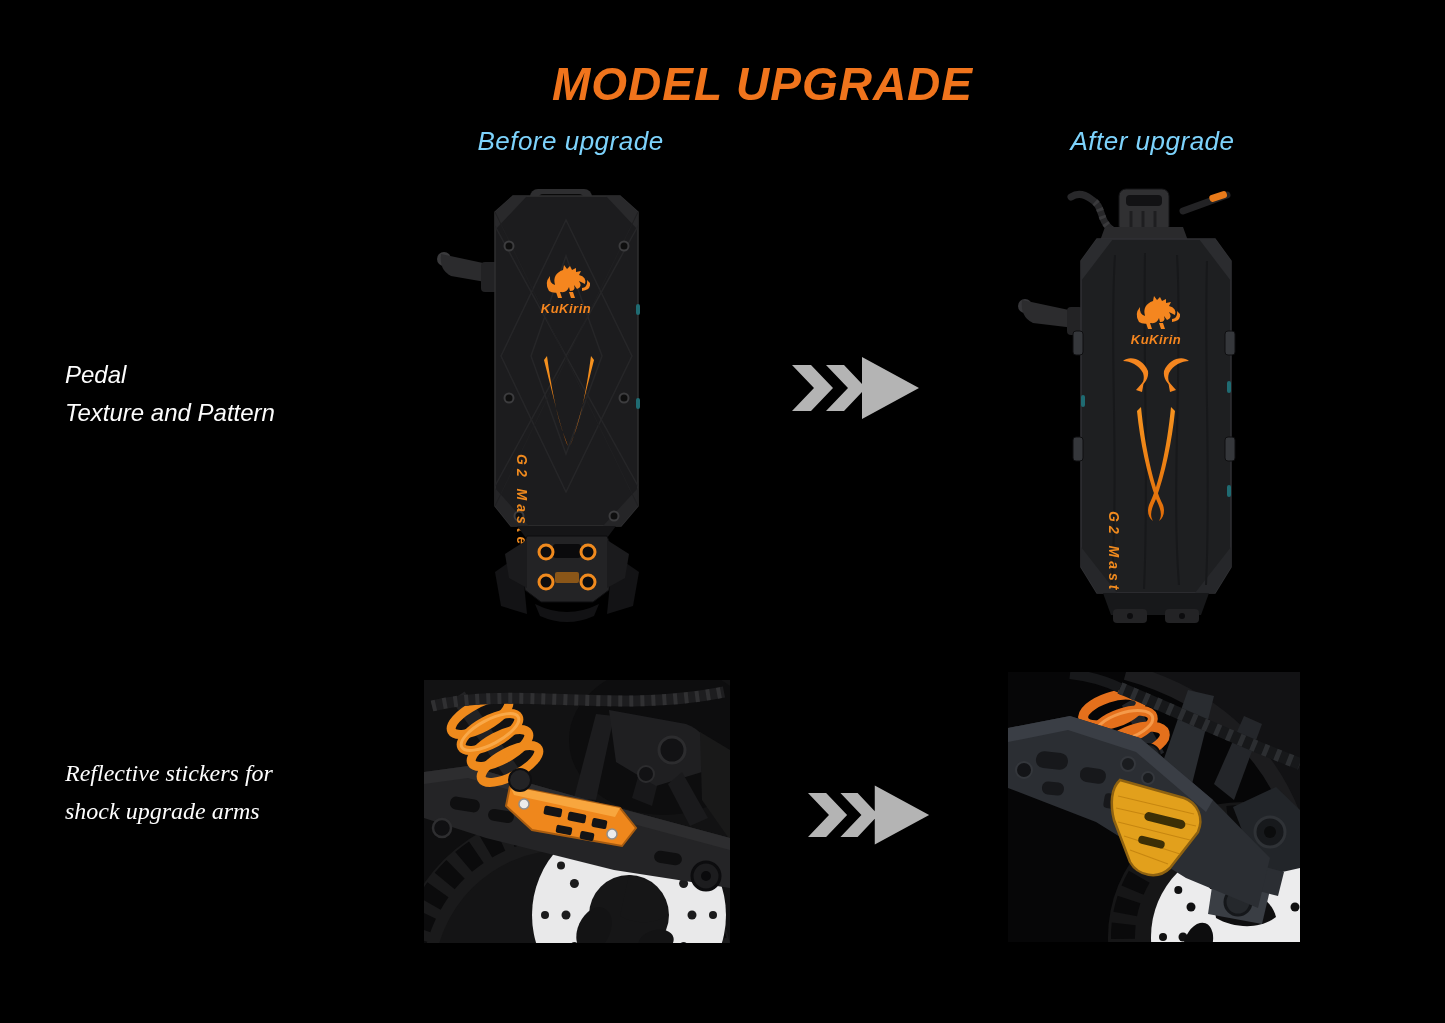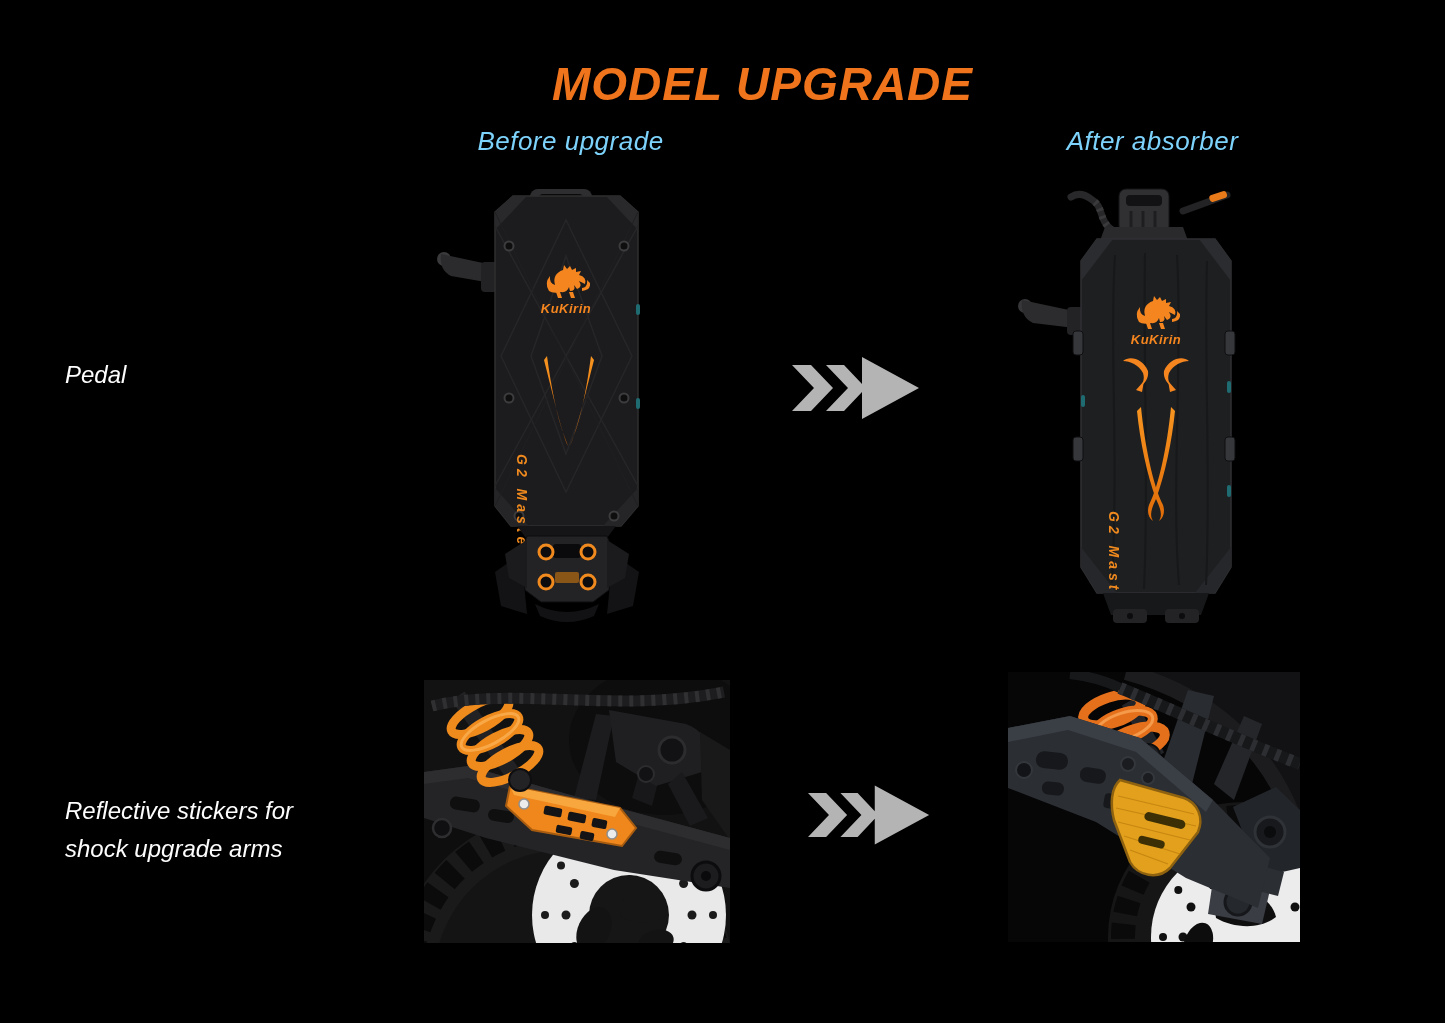--- a/index.html
+++ b/index.html
@@ -7,21 +7,21 @@
           font-family:"Liberation Sans",sans-serif;margin-left:40px;}
   .title{position:absolute;top:26px;left:0;width:100%;text-align:center;
          color:#f0741c;font-size:46px;font-weight:bold;font-style:italic;letter-spacing:1px;}
   .col-label{position:absolute;top:126px;width:305px;text-align:center;color:#7dd3fc;
              font-size:26px;font-style:italic;letter-spacing:.5px;}
   .col-label.before{left:378px;}
   .col-label.after{left:960px;}
   .side-label{position:absolute;left:25px;width:310px;color:#fdfdfd;
               font-size:24px;font-style:italic;line-height:38px;}
   .side-label.row1{top:356px;}
-  .side-label.row2{top:792px;}
+  .side-label.row2{top:754px;font-family:Liberation Serif, serif;}
   .art{position:absolute;display:block;}
   #beforePedal{left:395px;top:186px;width:250px;height:442px;}
   #afterPedal{left:973px;top:185px;width:262px;height:445px;}
   #beforeShock{left:384px;top:680px;width:306px;height:263px;}
   #afterShock{left:968px;top:672px;width:292px;height:270px;}
   .arrow{position:absolute;}
   #arrow1{left:752px;top:352px;width:130px;height:72px;}
   #arrow2{left:768px;top:780px;width:124px;height:70px;}
   .logo-text{fill:#f5861f;font-family:"Liberation Sans",sans-serif;font-style:italic;
              font-weight:bold;font-size:13px;letter-spacing:.5px;text-anchor:middle;}
@@ -46,24 +46,25 @@
           <path d="M27,28 l2,6 h4 l-2,-6 Z"></path>
           <path d="M40,24 q6,-1 5,-8 l3,3 q1,7 -8,8 Z"></path>
         </g>
       </symbol>
     </defs>
   </svg>
 
   <h1 class="title">MODEL UPGRADE</h1>
 
   <div class="col-label before">Before upgrade</div>
-  <div class="col-label after">After absorber</div>
+  <div class="col-label after">After upgrade</div>
 
   <div class="side-label row1">
     <div>Pedal</div>
+    <div>Texture and Pattern</div>
   </div>
   <div class="side-label row2">
     <div>Reflective stickers for</div>
     <div>shock upgrade arms</div>
   </div>
 
   <svg id="beforePedal" class="art" viewBox="0 0 250 442">
     <g>
       <circle cx="9" cy="73" r="7" fill="#3a3a3c"></circle>
       <path d="M6,68 L62,80 L62,98 L16,90 Q4,84 6,68 Z" fill="#2b2b2d"></path>

